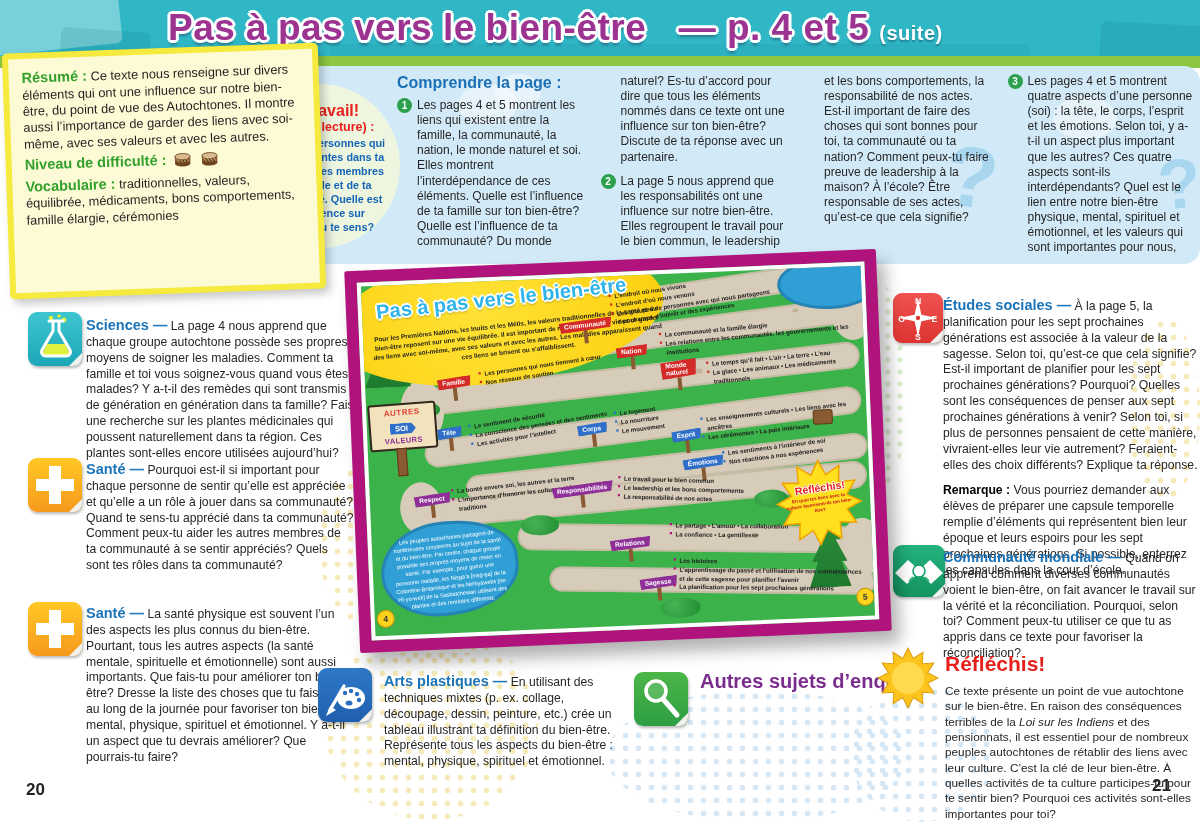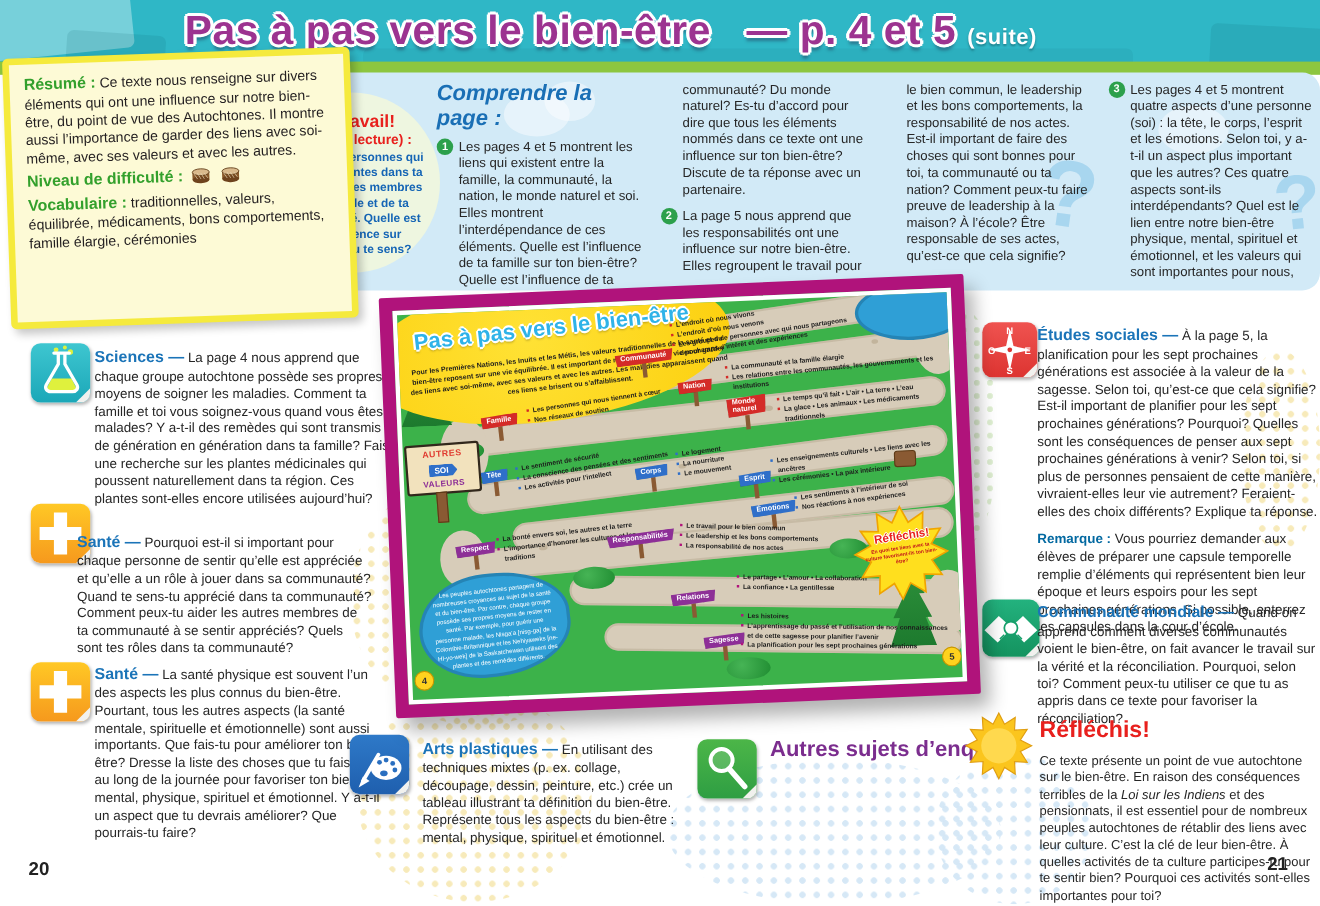--- a/index.html
+++ b/index.html
@@ -34,41 +34,41 @@
   
   .bubble{left:240px;top:84px;width:160px;height:164px;background:#eef6e0;border-radius:50%;
           z-index:3;text-align:center;padding:18px 10px;box-sizing:border-box;}
   .bub-t{color:#e8201d;font-weight:800;font-size:16px;}
   .bub-s{color:#e8201d;font-weight:800;font-size:12.5px;margin-bottom:2px;}
   .bub-b{color:#1565b5;font-weight:600;font-size:10.8px;line-height:1.3;}
 
   
   .comprendre{left:397px;top:74px;width:798px;height:188px;z-index:3;}
   .ccols{column-count:4;column-gap:16px;column-fill:auto;height:188px;}
-  .chead{color:#1a6fb5;font-weight:800;font-size:20px;margin:0 0 6px 0;font-style:italic;}
+  .chead{color:#1a6fb5;font-weight:800;font-size:16px;margin:0 0 6px 0;}
   .citem{font-size:12px;line-height:1.26;color:#262626;padding-left:20px;margin-bottom:9px;}
   .cnum{float:left;margin-left:-20px;width:15px;height:15px;border-radius:50%;background:#2ca04c;
         color:#fff;font-size:10px;font-weight:700;text-align:center;line-height:15px;}
 
   
   .dots{position:absolute;border-radius:50%;opacity:.85;z-index:0;}
   .dots.y{background-image:radial-gradient(#f6e7ae 2.6px,transparent 3.2px);background-size:13px 13px;}
   .dots.b{background-image:radial-gradient(#cfe4f5 2.6px,transparent 3.2px);background-size:13px 13px;}
   .dots.g{background-image:radial-gradient(#d9ecc9 2.4px,transparent 3px);background-size:12px 12px;}
 
   
   .icon{position:absolute;width:54px;height:54px;border-radius:9px;box-shadow:1px 2px 3px rgba(0,0,0,.28);
         overflow:hidden;z-index:2;}
   .icon:after{content:"";position:absolute;right:0;bottom:0;border-style:solid;
         border-width:0 0 13px 13px;border-color:transparent transparent #f1f1ee transparent;}
   .sec{position:absolute;font-size:12.2px;line-height:1.3;color:#262626;z-index:2;}
   .sh{color:#1b74b8;font-weight:800;font-size:14.5px;}
   .sh-p{color:#7b2d8e;font-weight:800;font-size:20px;}
   .sh-r{color:#e8201d;font-weight:800;font-size:21px;}
-  .rem b{color:#0369a1;}
+  .rem b{color:#000000;}
   .pagenum{position:absolute;font-weight:700;font-size:17px;color:#222;z-index:2;}
 
   
   .poster{left:352px;top:260px;width:532px;height:382px;background:#b0137b;
           transform:rotate(-2.4deg);z-index:5;box-shadow:8px 12px 16px rgba(0,0,0,.3);border-radius:2px;}
   .board{position:absolute;left:12px;top:12px;right:12px;bottom:12px;border:4px solid #fff;
          background:#3cb24a;overflow:hidden;}
   .path{position:absolute;background:#d7ccb9;border-radius:22px;box-shadow:inset 0 0 0 2px rgba(150,135,108,.25);}
   .pcap{position:absolute;background:#d7ccb9;border-radius:50%;}
   .pebble{position:absolute;background:#c2b49c;border-radius:50%;}
@@ -189,21 +189,21 @@
   </div>
   <div class="sec" style="left:86px;top:316px;width:268px;">
     <span class="sh">Sciences —</span> <span>La page 4 nous apprend que chaque groupe autochtone possède ses propres moyens de soigner les maladies. Comment ta famille et toi vous soignez-vous quand vous êtes malades? Y a-t-il des remèdes qui sont transmis de génération en génération dans ta famille? Fais une recherche sur les plantes médicinales qui poussent naturellement dans ta région. Ces plantes sont-elles encore utilisées aujourd’hui?</span>
   </div>
 
   <div class="icon" style="left:28px;top:458px;background:linear-gradient(#ffc825,#f6991d);">
     <svg width="54" height="54" viewBox="0 0 54 54">
         <path d="M21 8h12v13h13v12H33v13H21V33H8V21h13z" fill="#fff"></path>
       </svg>
   </div>
-  <div class="sec" style="left:70px;top:460px;width:268px;margin-top:24px;">
+  <div class="sec" style="left:86px;top:460px;width:268px;">
     <span class="sh">Santé —</span> <span>Pourquoi est-il si important pour chaque personne de sentir qu’elle est appréciée et qu’elle a un rôle à jouer dans sa communauté? Quand te sens-tu apprécié dans ta communauté? Comment peux-tu aider les autres membres de ta communauté à se sentir appréciés? Quels sont tes rôles dans ta communauté?</span>
   </div>
 
   <div class="icon" style="left:28px;top:602px;background:linear-gradient(#ffc825,#f6991d);">
     <svg width="54" height="54" viewBox="0 0 54 54">
         <path d="M21 8h12v13h13v12H33v13H21V33H8V21h13z" fill="#fff"></path>
       </svg>
   </div>
   <div class="sec" style="left:86px;top:604px;width:268px;">
     <span class="sh">Santé —</span> <span>La santé physique est souvent l’un des aspects les plus connus du bien-être. Pourtant, tous les autres aspects (la santé mentale, spirituelle et émotionnelle) sont aussi importants. Que fais-tu pour améliorer ton bien-être? Dresse la liste des choses que tu fais tout au long de la journée pour favoriser ton bien-être mental, physique, spirituel et émotionnel. Y a-t-il un aspect que tu devrais améliorer? Que pourrais-tu faire?</span>

